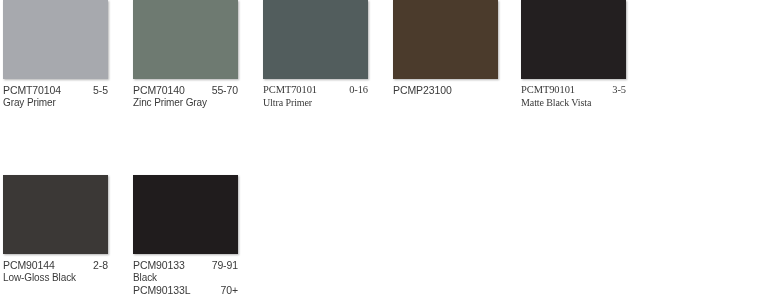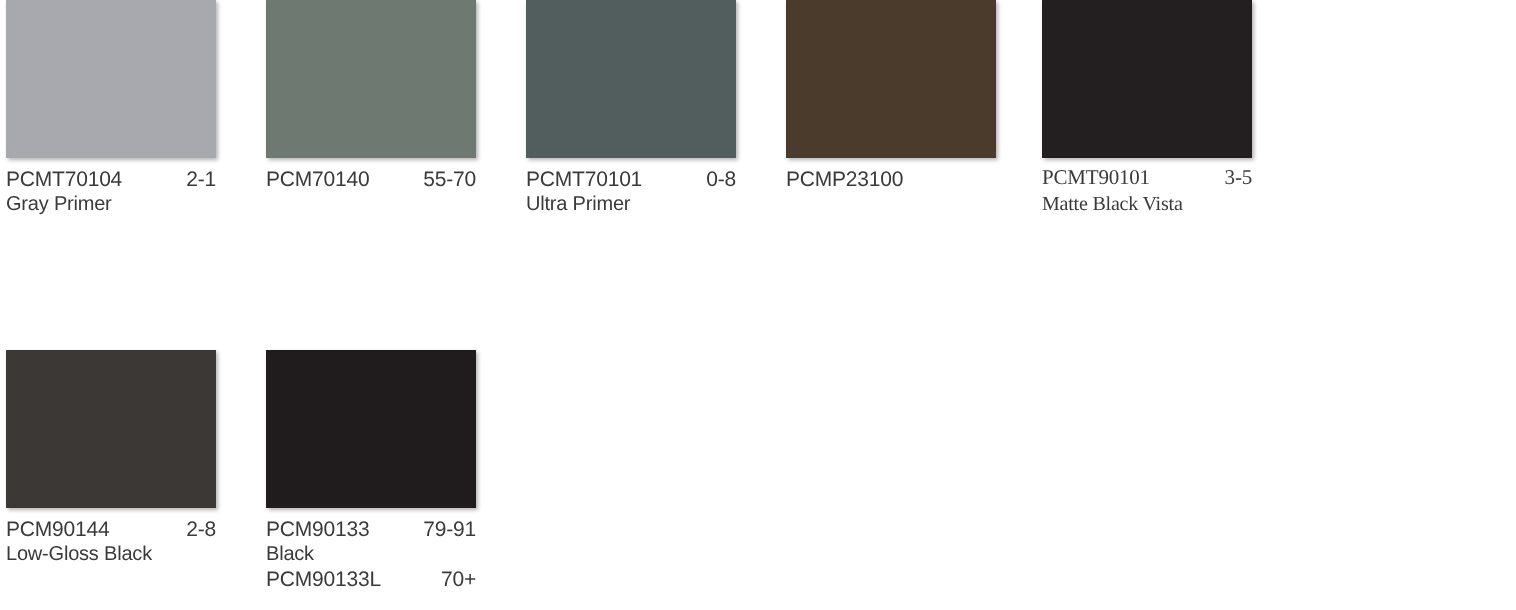--- a/index.html
+++ b/index.html
@@ -31,21 +31,21 @@
   .swatch-row.row-0 { top: 0px; }
   .swatch-row.row-1 { top: 175px; }
 
   .swatch-cell {
     position: absolute;
     top: 0;
     width: 112px;
   }
   .swatch-cell.col-0 { left: 3px; }
   .swatch-cell.col-1 { left: 133px; }
-  .swatch-cell.col-2 { left: 263px; }
+  .swatch-cell.col-2 { left: 263px; font-family: Liberation Serif, serif; }
   .swatch-cell.col-3 { left: 393px; }
   .swatch-cell.col-4 { left: 521px; font-family: Liberation Serif, serif; }
 
   .swatch-chip {
     width: 105px;
     height: 79px;
     box-sizing: border-box;
     box-shadow: 1px 1px 2px rgba(0,0,0,0.30);
   }
 
@@ -86,42 +86,43 @@
 
 <div id="swatch-grid">
 
   <div class="swatch-row row-0">
 
     <div class="swatch-cell col-0">
       <div class="swatch-chip" style="background-color: rgb(167, 169, 174);"></div>
       <div class="swatch-meta">
         <div class="swatch-line">
           <span class="swatch-code">PCMT70104</span>
-          <span class="swatch-range">2-1</span>
+          <span class="swatch-range">5-5</span>
         </div>
         <div class="swatch-name">Gray Primer</div>
       </div>
     </div>
 
     <div class="swatch-cell col-1">
       <div class="swatch-chip" style="background-color: rgb(110, 122, 113);"></div>
       <div class="swatch-meta">
         <div class="swatch-line">
           <span class="swatch-code">PCM70140</span>
           <span class="swatch-range">55-70</span>
         </div>
+        <div class="swatch-name">Zinc Primer Gray</div>
       </div>
     </div>
 
     <div class="swatch-cell col-2">
       <div class="swatch-chip" style="background-color: rgb(82, 93, 93);"></div>
       <div class="swatch-meta">
         <div class="swatch-line">
           <span class="swatch-code">PCMT70101</span>
-          <span class="swatch-range">0-8</span>
+          <span class="swatch-range">0-16</span>
         </div>
         <div class="swatch-name">Ultra Primer</div>
       </div>
     </div>
 
     <div class="swatch-cell col-3">
       <div class="swatch-chip" style="background-color: rgb(75, 59, 44);"></div>
       <div class="swatch-meta">
         <div class="swatch-line">
           <span class="swatch-code">PCMP23100</span>

